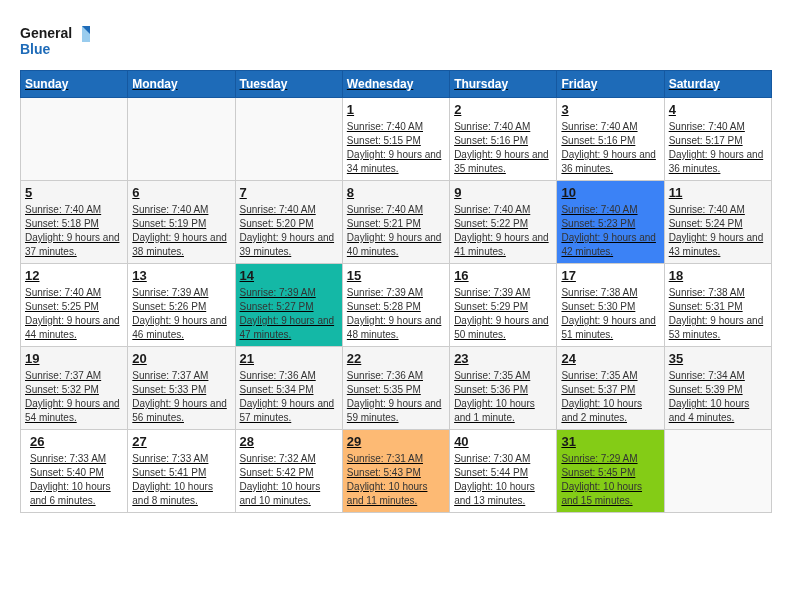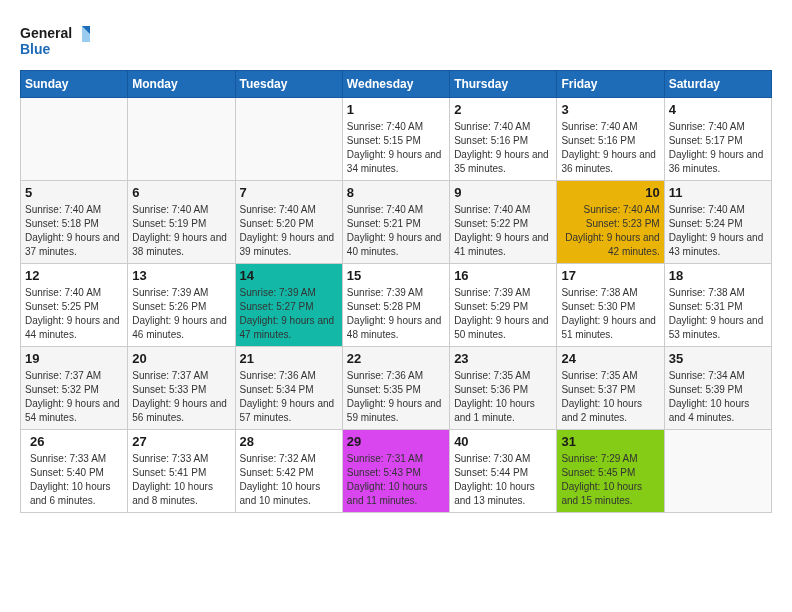--- a/index.html
+++ b/index.html
@@ -31,20 +31,21 @@
       color: #1a1a1a;
     }
     .calendar-subtitle {
       font-size: 14px;
       color: #333;
     }
     table {
       width: 100%;
       border-collapse: collapse;
       font-size: 11px;
+      text-decoration: underline;
     }
     thead th {
       background-color: #1e6bb8;
       color: #fff;
       padding: 6px 4px;
       text-align: left;
       font-size: 12px;
       font-weight: bold;
       border: 1px solid #1558a0;
     }
@@ -144,21 +145,21 @@
         <span class="day-info">Sunrise: 7:40 AM<br>Sunset: 5:20 PM<br>Daylight: 9 hours and 39 minutes.</span>
       </td>
         <td style="background-color: rgb(245, 245, 245);">
         <span class="day-number">8</span>
         <span class="day-info">Sunrise: 7:40 AM<br>Sunset: 5:21 PM<br>Daylight: 9 hours and 40 minutes.</span>
       </td>
         <td style="background-color: rgb(245, 245, 245);">
         <span class="day-number">9</span>
         <span class="day-info">Sunrise: 7:40 AM<br>Sunset: 5:22 PM<br>Daylight: 9 hours and 41 minutes.</span>
       </td>
-        <td style="background-color: #eab308; text-align: right;">
+        <td style="background-color: #3b82f6;">
         <span class="day-number">10</span>
         <span class="day-info">Sunrise: 7:40 AM<br>Sunset: 5:23 PM<br>Daylight: 9 hours and 42 minutes.</span>
       </td>
         <td style="background-color: rgb(245, 245, 245);">
         <span class="day-number">11</span>
         <span class="day-info">Sunrise: 7:40 AM<br>Sunset: 5:24 PM<br>Daylight: 9 hours and 43 minutes.</span>
       </td>
       </tr>
       <tr>
         <td style="background-color: rgb(255, 255, 255);">
@@ -226,21 +227,21 @@
         <span class="day-info">Sunrise: 7:33 AM<br>Sunset: 5:40 PM<br>Daylight: 10 hours and 6 minutes.</span>
       </td>
         <td style="background-color: rgb(255, 255, 255); margin-left: 16px;">
         <span class="day-number">27</span>
         <span class="day-info">Sunrise: 7:33 AM<br>Sunset: 5:41 PM<br>Daylight: 10 hours and 8 minutes.</span>
       </td>
         <td style="background-color: rgb(255, 255, 255); margin-left: 31px;">
         <span class="day-number">28</span>
         <span class="day-info">Sunrise: 7:32 AM<br>Sunset: 5:42 PM<br>Daylight: 10 hours and 10 minutes.</span>
       </td>
-        <td style="background-color: #d946ef;">
+        <td style="background-color: #fdba74;">
         <span class="day-number">29</span>
         <span class="day-info">Sunrise: 7:31 AM<br>Sunset: 5:43 PM<br>Daylight: 10 hours and 11 minutes.</span>
       </td>
         <td style="background-color: rgb(255, 255, 255);">
         <span class="day-number">40</span>
         <span class="day-info">Sunrise: 7:30 AM<br>Sunset: 5:44 PM<br>Daylight: 10 hours and 13 minutes.</span>
       </td>
         <td style="background-color: #84cc16;">
         <span class="day-number">31</span>
         <span class="day-info">Sunrise: 7:29 AM<br>Sunset: 5:45 PM<br>Daylight: 10 hours and 15 minutes.</span>

